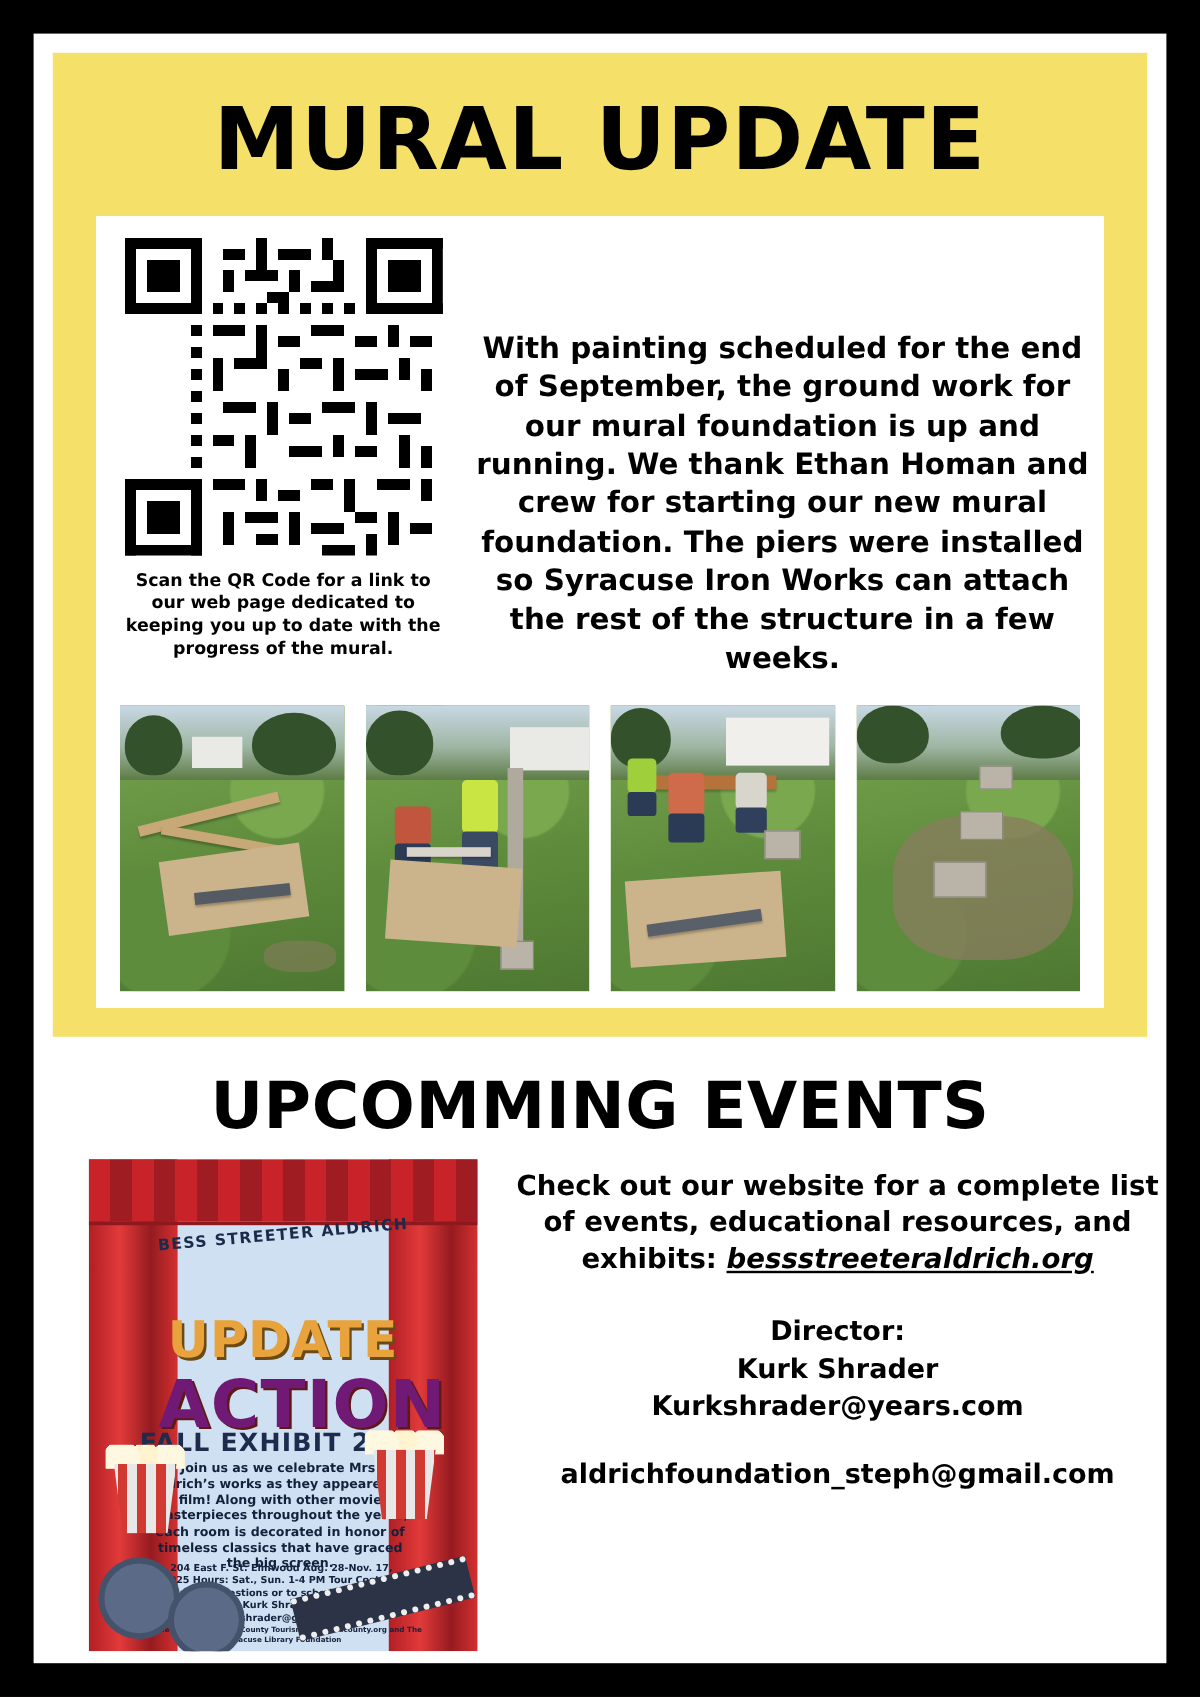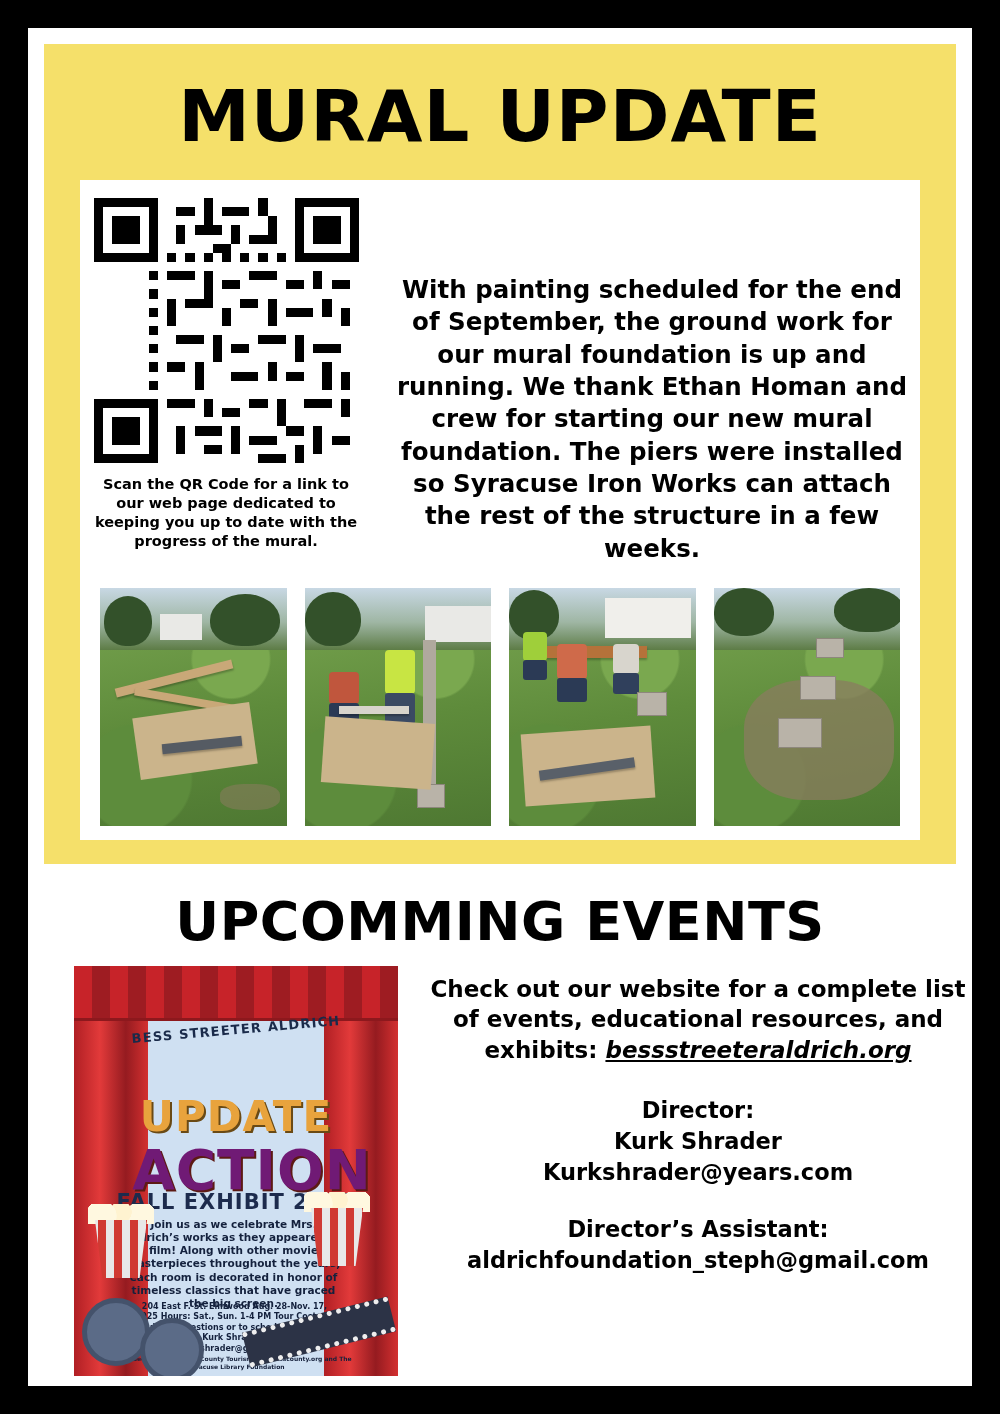--- a/index.html
+++ b/index.html
@@ -53,21 +53,21 @@
     left: 36px;
     top: 136px;
     width: 840px;
     height: 660px;
     background: #ffffff;
   }
 
   
   .qr-wrap {
     position: absolute;
-    left: 6px;
+    left: 16px;
     top: 18px;
     width: 280px;
   }
   .qr-code {
     width: 265px;
     height: 265px;
     margin: 0 auto;
     display: block;
   }
   .qr-caption {
@@ -571,18 +571,17 @@
   <div class="events-text">
     <div class="events-lead">
       <span>Check out our website for a complete list of events, educational resources, and exhibits: </span><a href="#">bessstreeteraldrich.org</a>
     </div>
 
     <div class="contact-block">
       <div>Director:</div>
       <div>Kurk Shrader</div>
       <div>Kurkshrader@years.com</div>
       <div class="gap"></div>
-      <div>Director’s Assistant:</div>
       <div>aldrichfoundation_steph@gmail.com</div>
     </div>
   </div>
 
 </div>
 
 </body></html>

